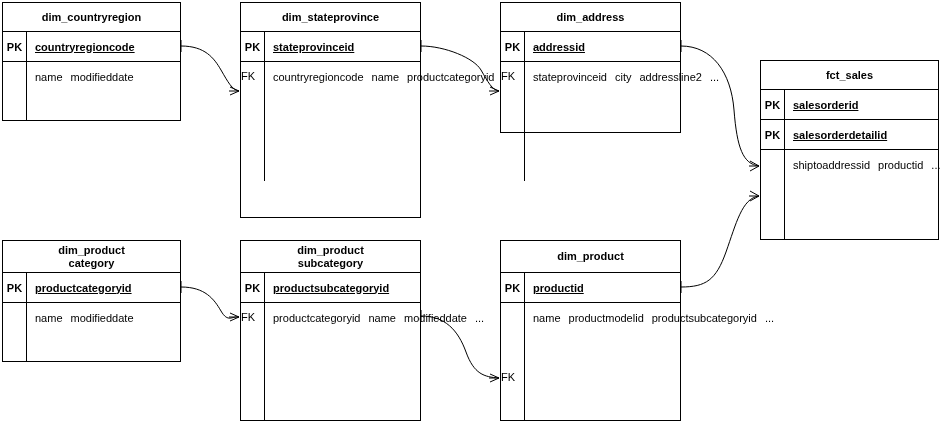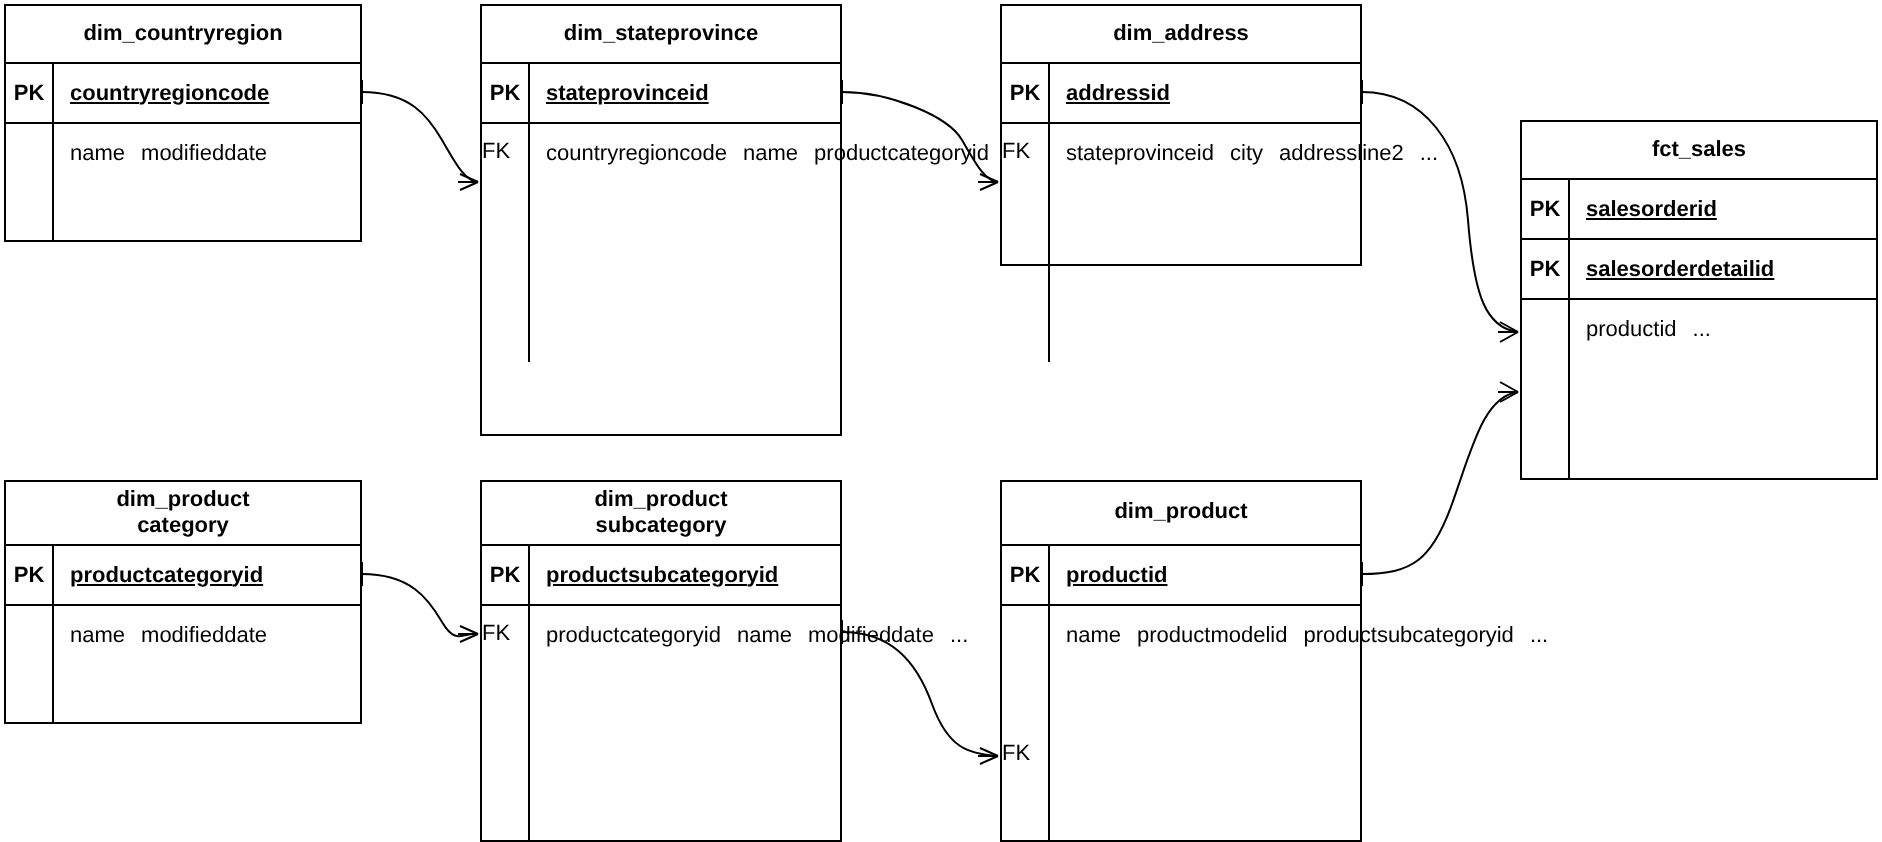--- a/index.html
+++ b/index.html
@@ -259,20 +259,21 @@
     </div>
     <div class="row keyrow">
       <div class="row-key bold">PK</div>
       <div class="row-field pk">salesorderdetailid</div>
     </div>
     <div class="body-block" style="height:89px;">
       <div class="body-gutter">
         <span class="gutter-label" style="top:8px;"></span>
       </div>
       <div class="body-fields">
+        <div class="bfield">shiptoaddressid</div>
         <div class="bfield">productid</div>
         <div class="bfield">...</div>
       </div>
     </div>
   </div>
 
   <div class="entity" style="left:2px; top:240px; width:179px; height:122px;">
     <div class="entity-title" style="height:32px;">
       <span>dim_product</span>
       <span>category</span>

